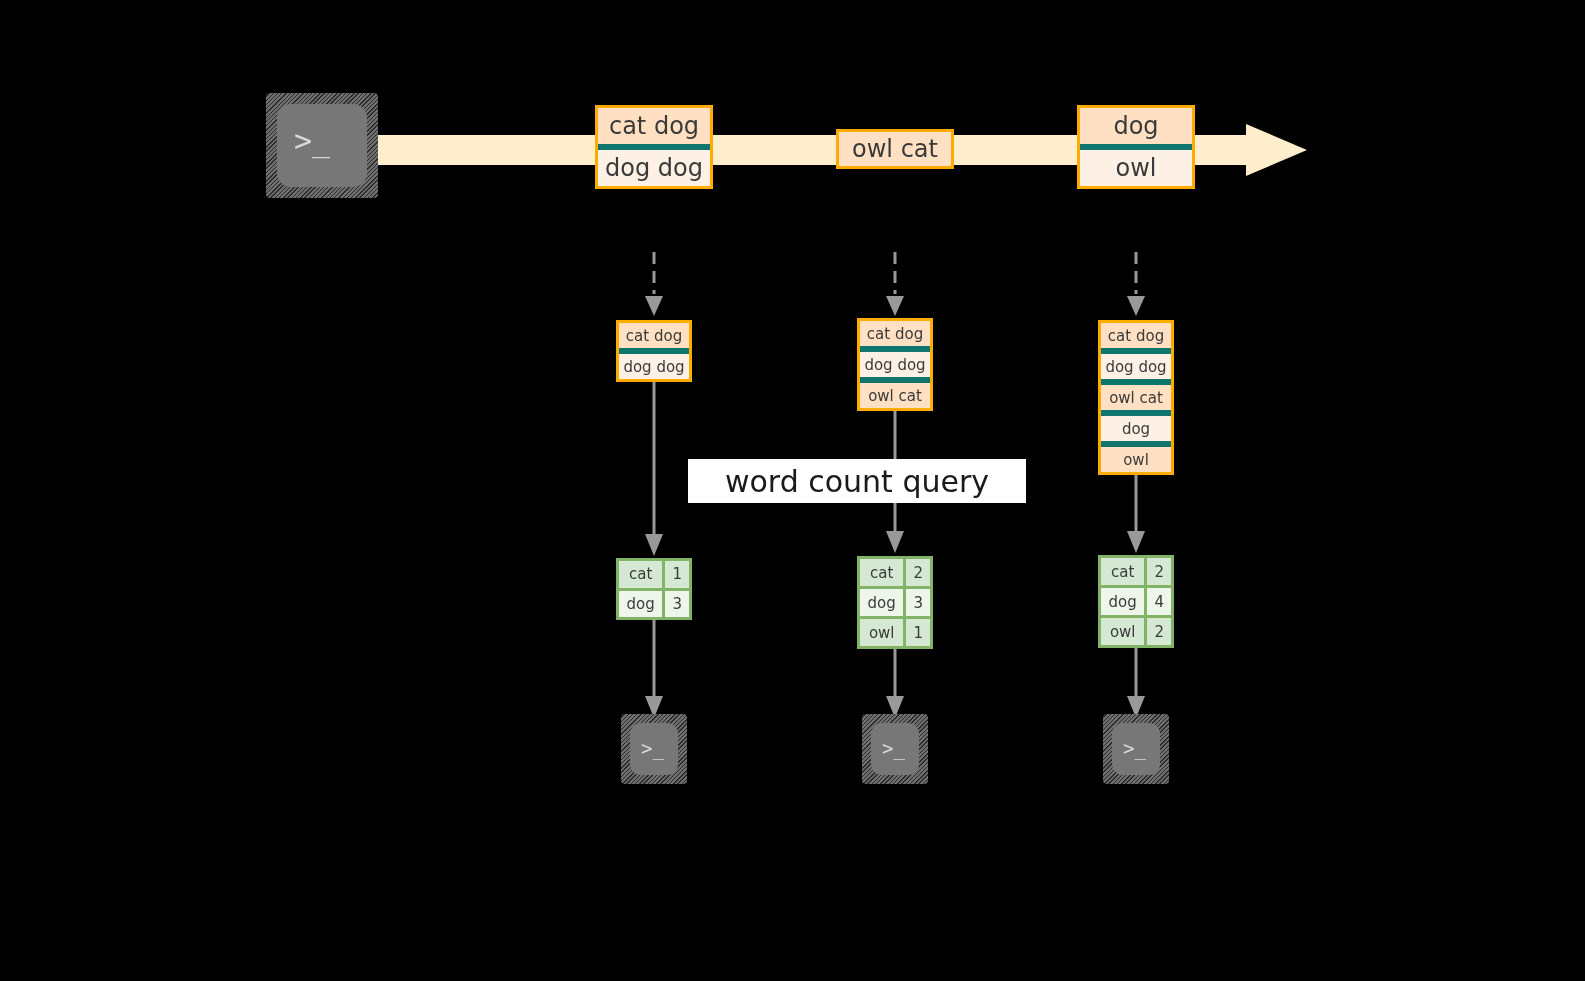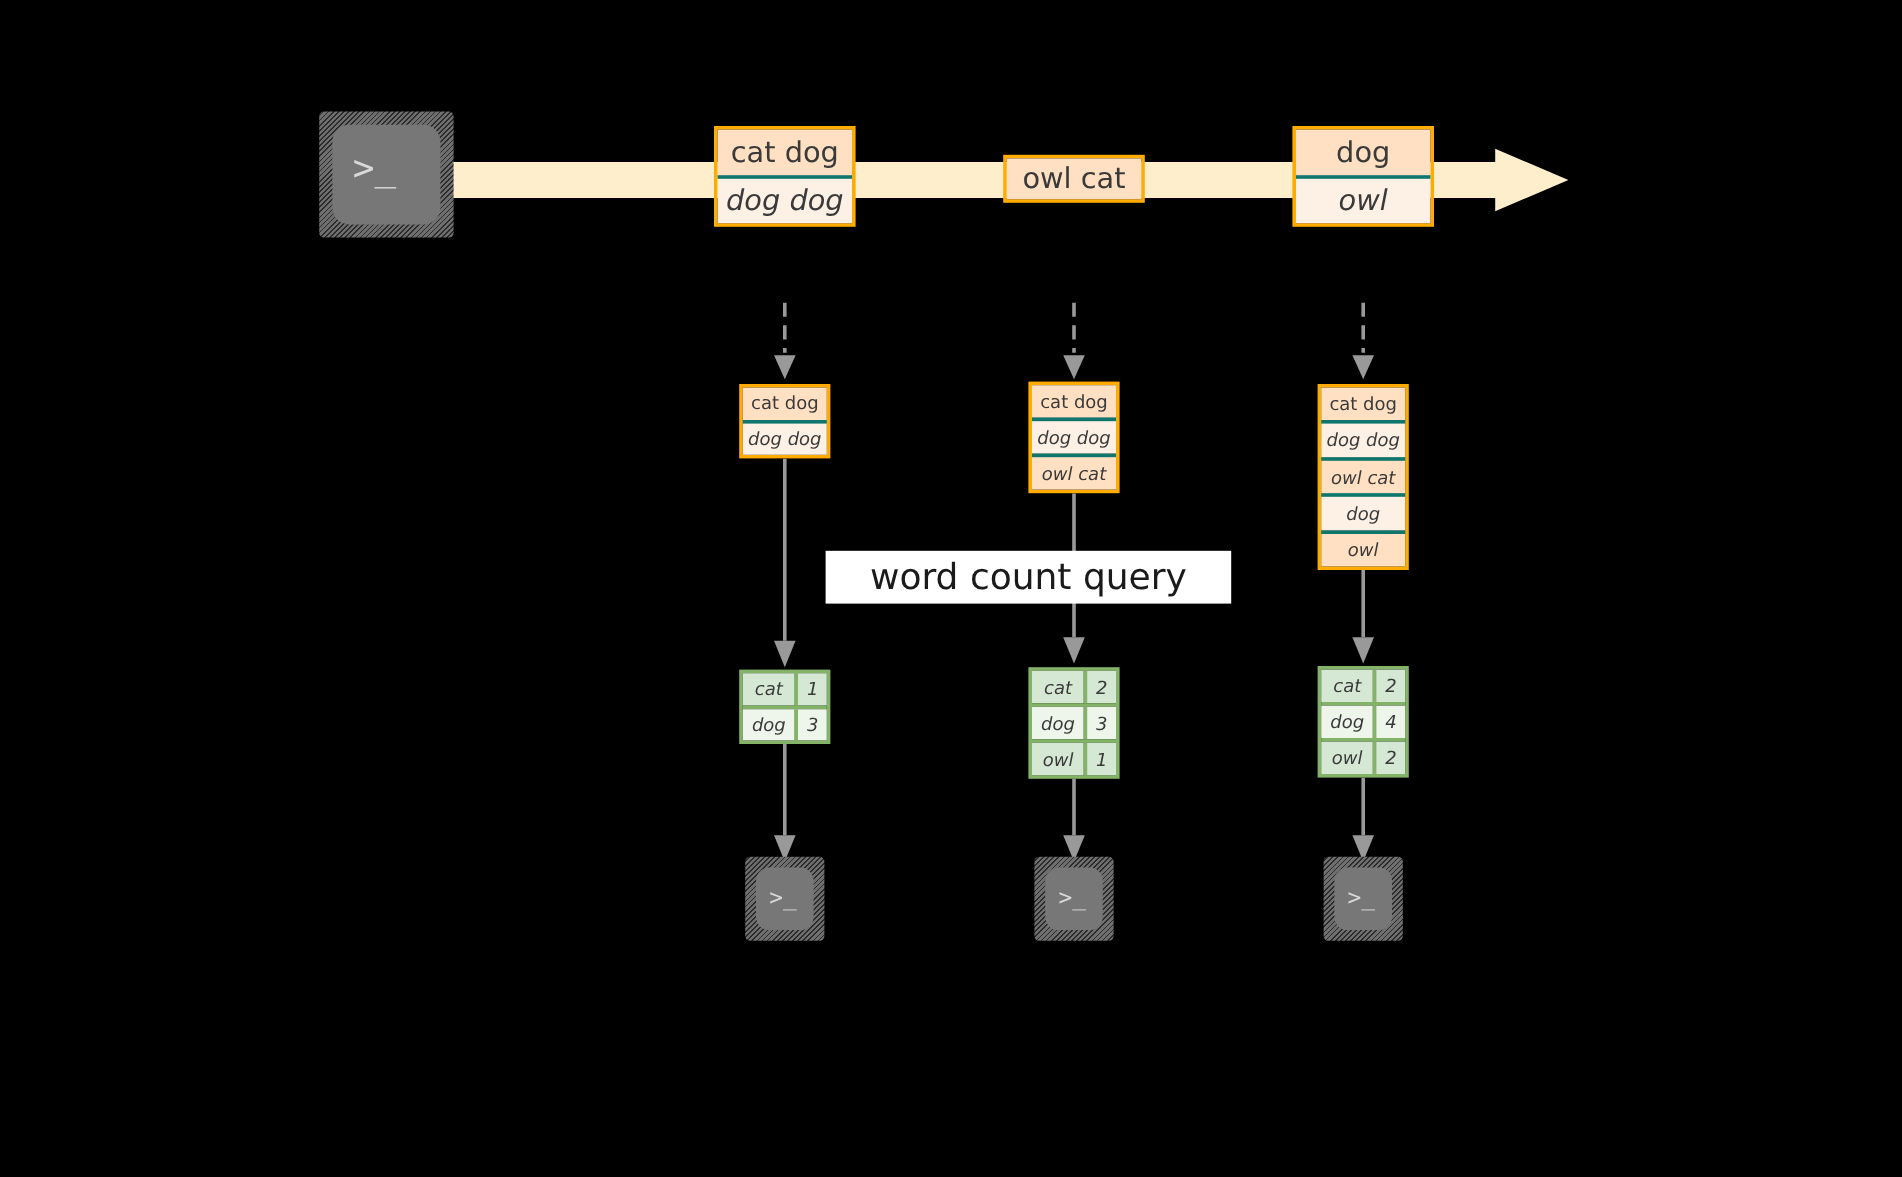--- a/index.html
+++ b/index.html
@@ -71,38 +71,37 @@
     flex: 1 1 auto;
     box-sizing: border-box;
     display: flex;
     align-items: center;
     justify-content: center;
     color: #3a3a3a;
     white-space: nowrap;
   }
   .rec .cell.dark  { background: #ffe0c2; }
   .rec .cell.light { background: #fdf1e6; }
-  .rec .cell + .cell { border-top: 3px solid #0f766e; font-style: italic; }
+  .rec .cell + .cell { border-top: 6px solid #0f766e; }
 
   .rec.top   .cell { font-size: 24px; }
   .rec.stack .cell { font-size: 15px; }
 
   
   .res {
     position: absolute;
     box-sizing: border-box;
     border: 3px solid #82b366;
     display: flex;
     flex-direction: column;
   }
   .res .row {
     flex: 1 1 auto;
     display: flex;
     box-sizing: border-box;
-    font-style: italic;
   }
   .res .row + .row { border-top: 3px solid #82b366; }
   .res .row .k,
   .res .row .v {
     box-sizing: border-box;
     display: flex;
     align-items: center;
     justify-content: center;
     color: #3a3a3a;
     font-size: 15px;

